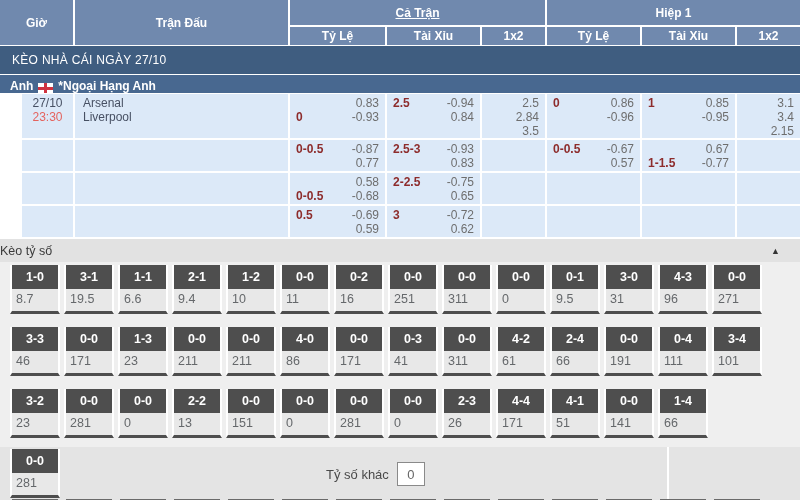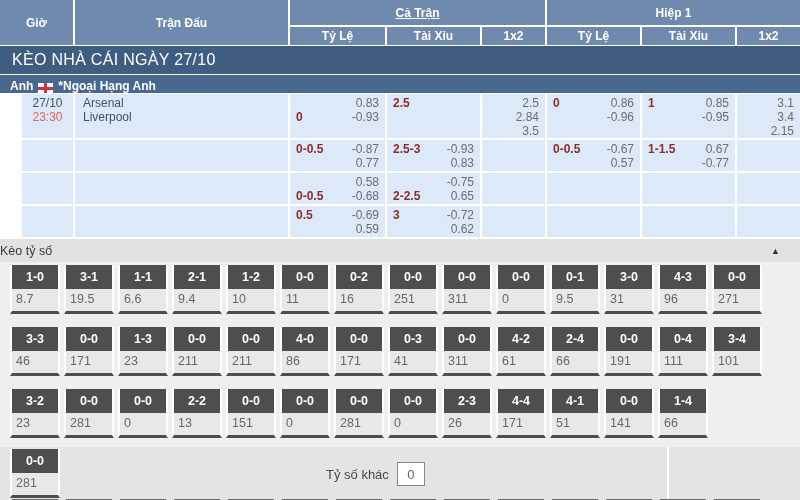--- a/index.html
+++ b/index.html
@@ -7,21 +7,21 @@
   .app { width:800px; height:500px; overflow:hidden; background:#fff; position:relative; }
 
   
   .hdr { display:grid; grid-template-columns:73px 213px 95px 93px 63px 93px 93px 63px;
          grid-template-rows:25px 18px; gap:2px; background:#fff; }
   .hdr-cell { background:#7089ae; color:#fff; font-weight:bold; font-size:12px;
               display:flex; align-items:center; justify-content:center; }
   .rowspan { grid-row:1/3; }
   .grp-ft { grid-column:3/6;text-decoration:underline; } .grp-h1 { grid-column:6/9; }
 
-  .title-bar { height:28px; background:#3f5d80; color:#fff; font-size:16px;
+  .title-bar { height:28px; background:#3f5d80; color:#fff; font-size:12px;
                display:flex; align-items:center; padding-left:12px; margin-top:1px; letter-spacing:.3px; }
   .league-bar { height:18px; background:#486890; color:#fff; font-size:12px; font-weight:bold;
                 display:flex; align-items:flex-end; padding-left:10px; gap:5px; margin-top:1px; margin-bottom:1px; }
   .flag { width:15px; height:10px; background-color:#fff;
           background-image:linear-gradient(#cf3341,#cf3341),linear-gradient(#cf3341,#cf3341);
           background-size:100% 3px,3px 100%; background-position:center; background-repeat:no-repeat;
           display:inline-block; }
 
   
   #odds-rows { background:#fff; }
@@ -101,20 +101,24 @@
         </div>
         <div class="cell odds-cell">
           <span class="odds-label" style="top: 16px;">0</span>
           <div class="odds-vals">
             <div>0.83</div>
             <div>-0.93</div>
           </div>
         </div>
         <div class="cell odds-cell">
           <span class="odds-label" style="top: 2px;">2.5</span>
+          <div class="odds-vals">
+            <div>-0.94</div>
+            <div>0.84</div>
+          </div>
         </div>
         <div class="cell">
           <div class="x12-vals">
             <div>2.5</div>
             <div>2.84</div>
             <div>3.5</div>
           </div>
         </div>
         <div class="cell odds-cell">
           <span class="odds-label" style="top: 2px;">0</span>
@@ -157,40 +161,40 @@
         </div>
         <div class="cell"></div>
         <div class="cell odds-cell">
           <span class="odds-label" style="top: 2px;">0-0.5</span>
           <div class="odds-vals">
             <div>-0.67</div>
             <div>0.57</div>
           </div>
         </div>
         <div class="cell odds-cell">
-          <span class="odds-label" style="top: 2px;">1-1.5</span>
+          <span class="odds-label" style="top: 16px;">1-1.5</span>
           <div class="odds-vals">
             <div>0.67</div>
             <div>-0.77</div>
           </div>
         </div>
         <div class="cell"></div>
       </div>
       <div class="odds-row lines2">
         <div class="cell time-cell"></div>
         <div class="cell teams-cell"></div>
         <div class="cell odds-cell">
           <span class="odds-label" style="top: 16px;">0-0.5</span>
           <div class="odds-vals">
             <div>0.58</div>
             <div>-0.68</div>
           </div>
         </div>
         <div class="cell odds-cell">
-          <span class="odds-label" style="top: 16px; text-align: right;">2-2.5</span>
+          <span class="odds-label" style="top: 2px; text-align: right;">2-2.5</span>
           <div class="odds-vals">
             <div>-0.75</div>
             <div>0.65</div>
           </div>
         </div>
         <div class="cell"></div>
         <div class="cell odds-cell"></div>
         <div class="cell odds-cell"></div>
         <div class="cell"></div>
       </div>

